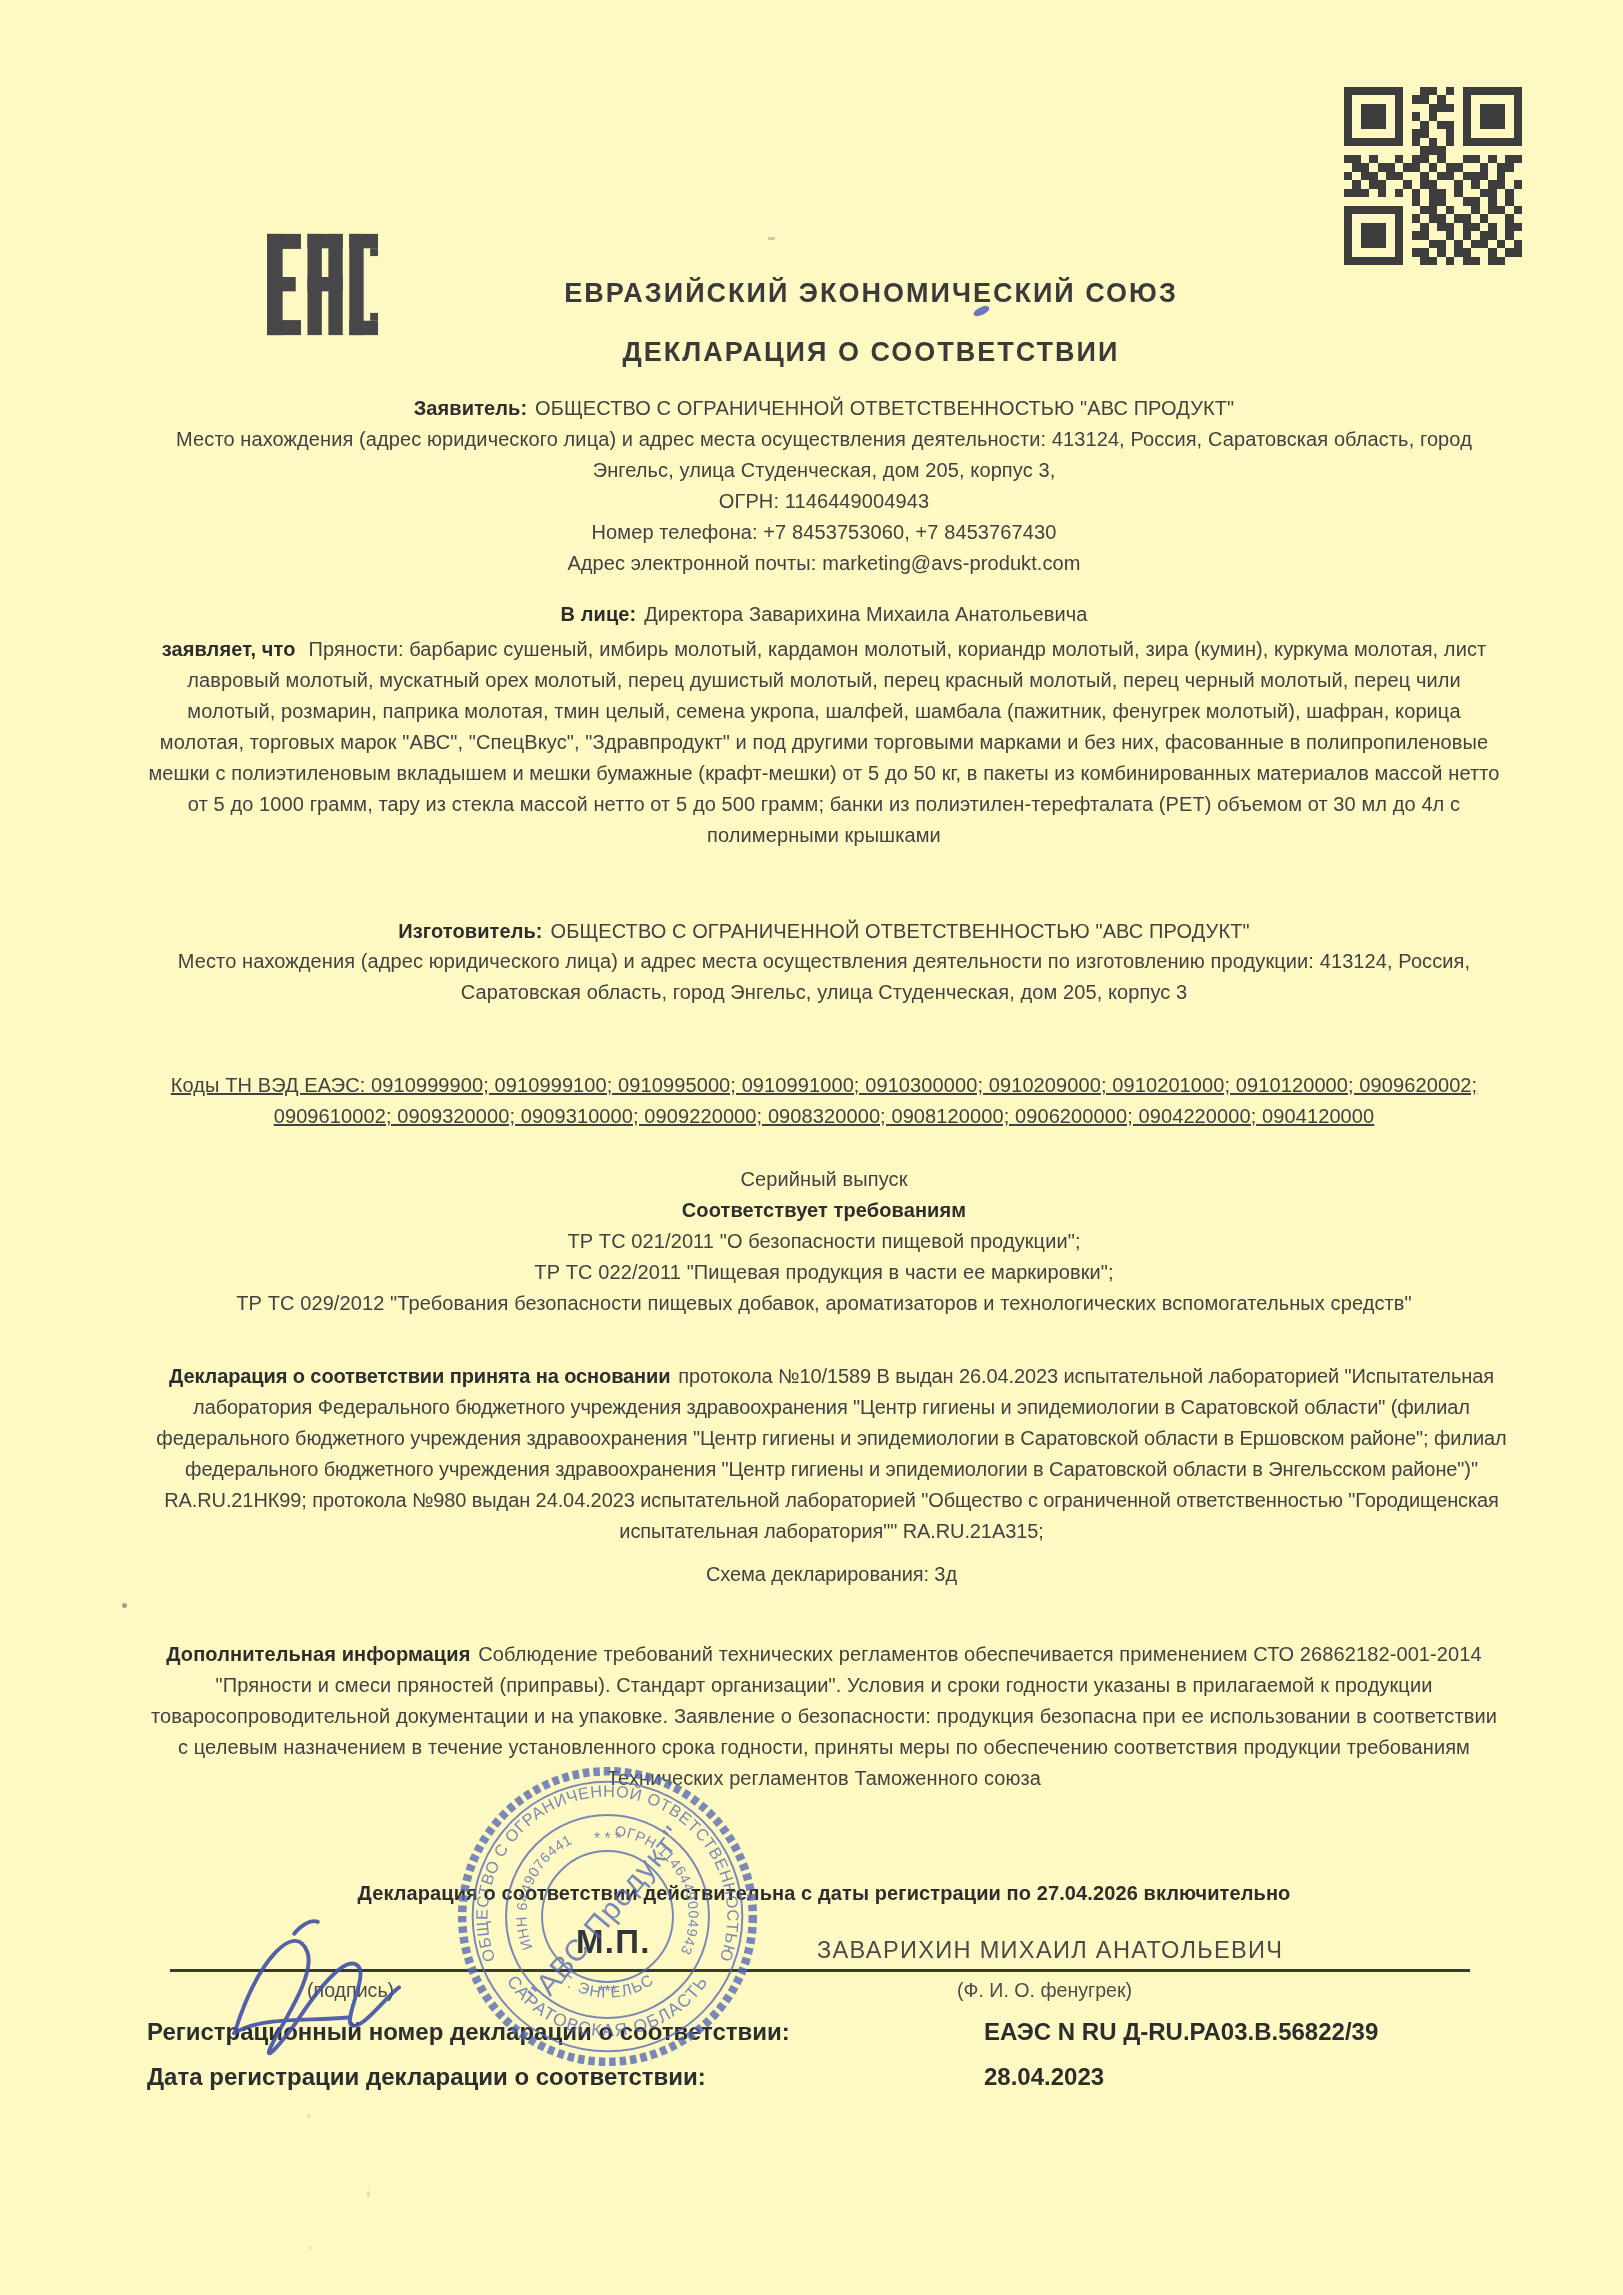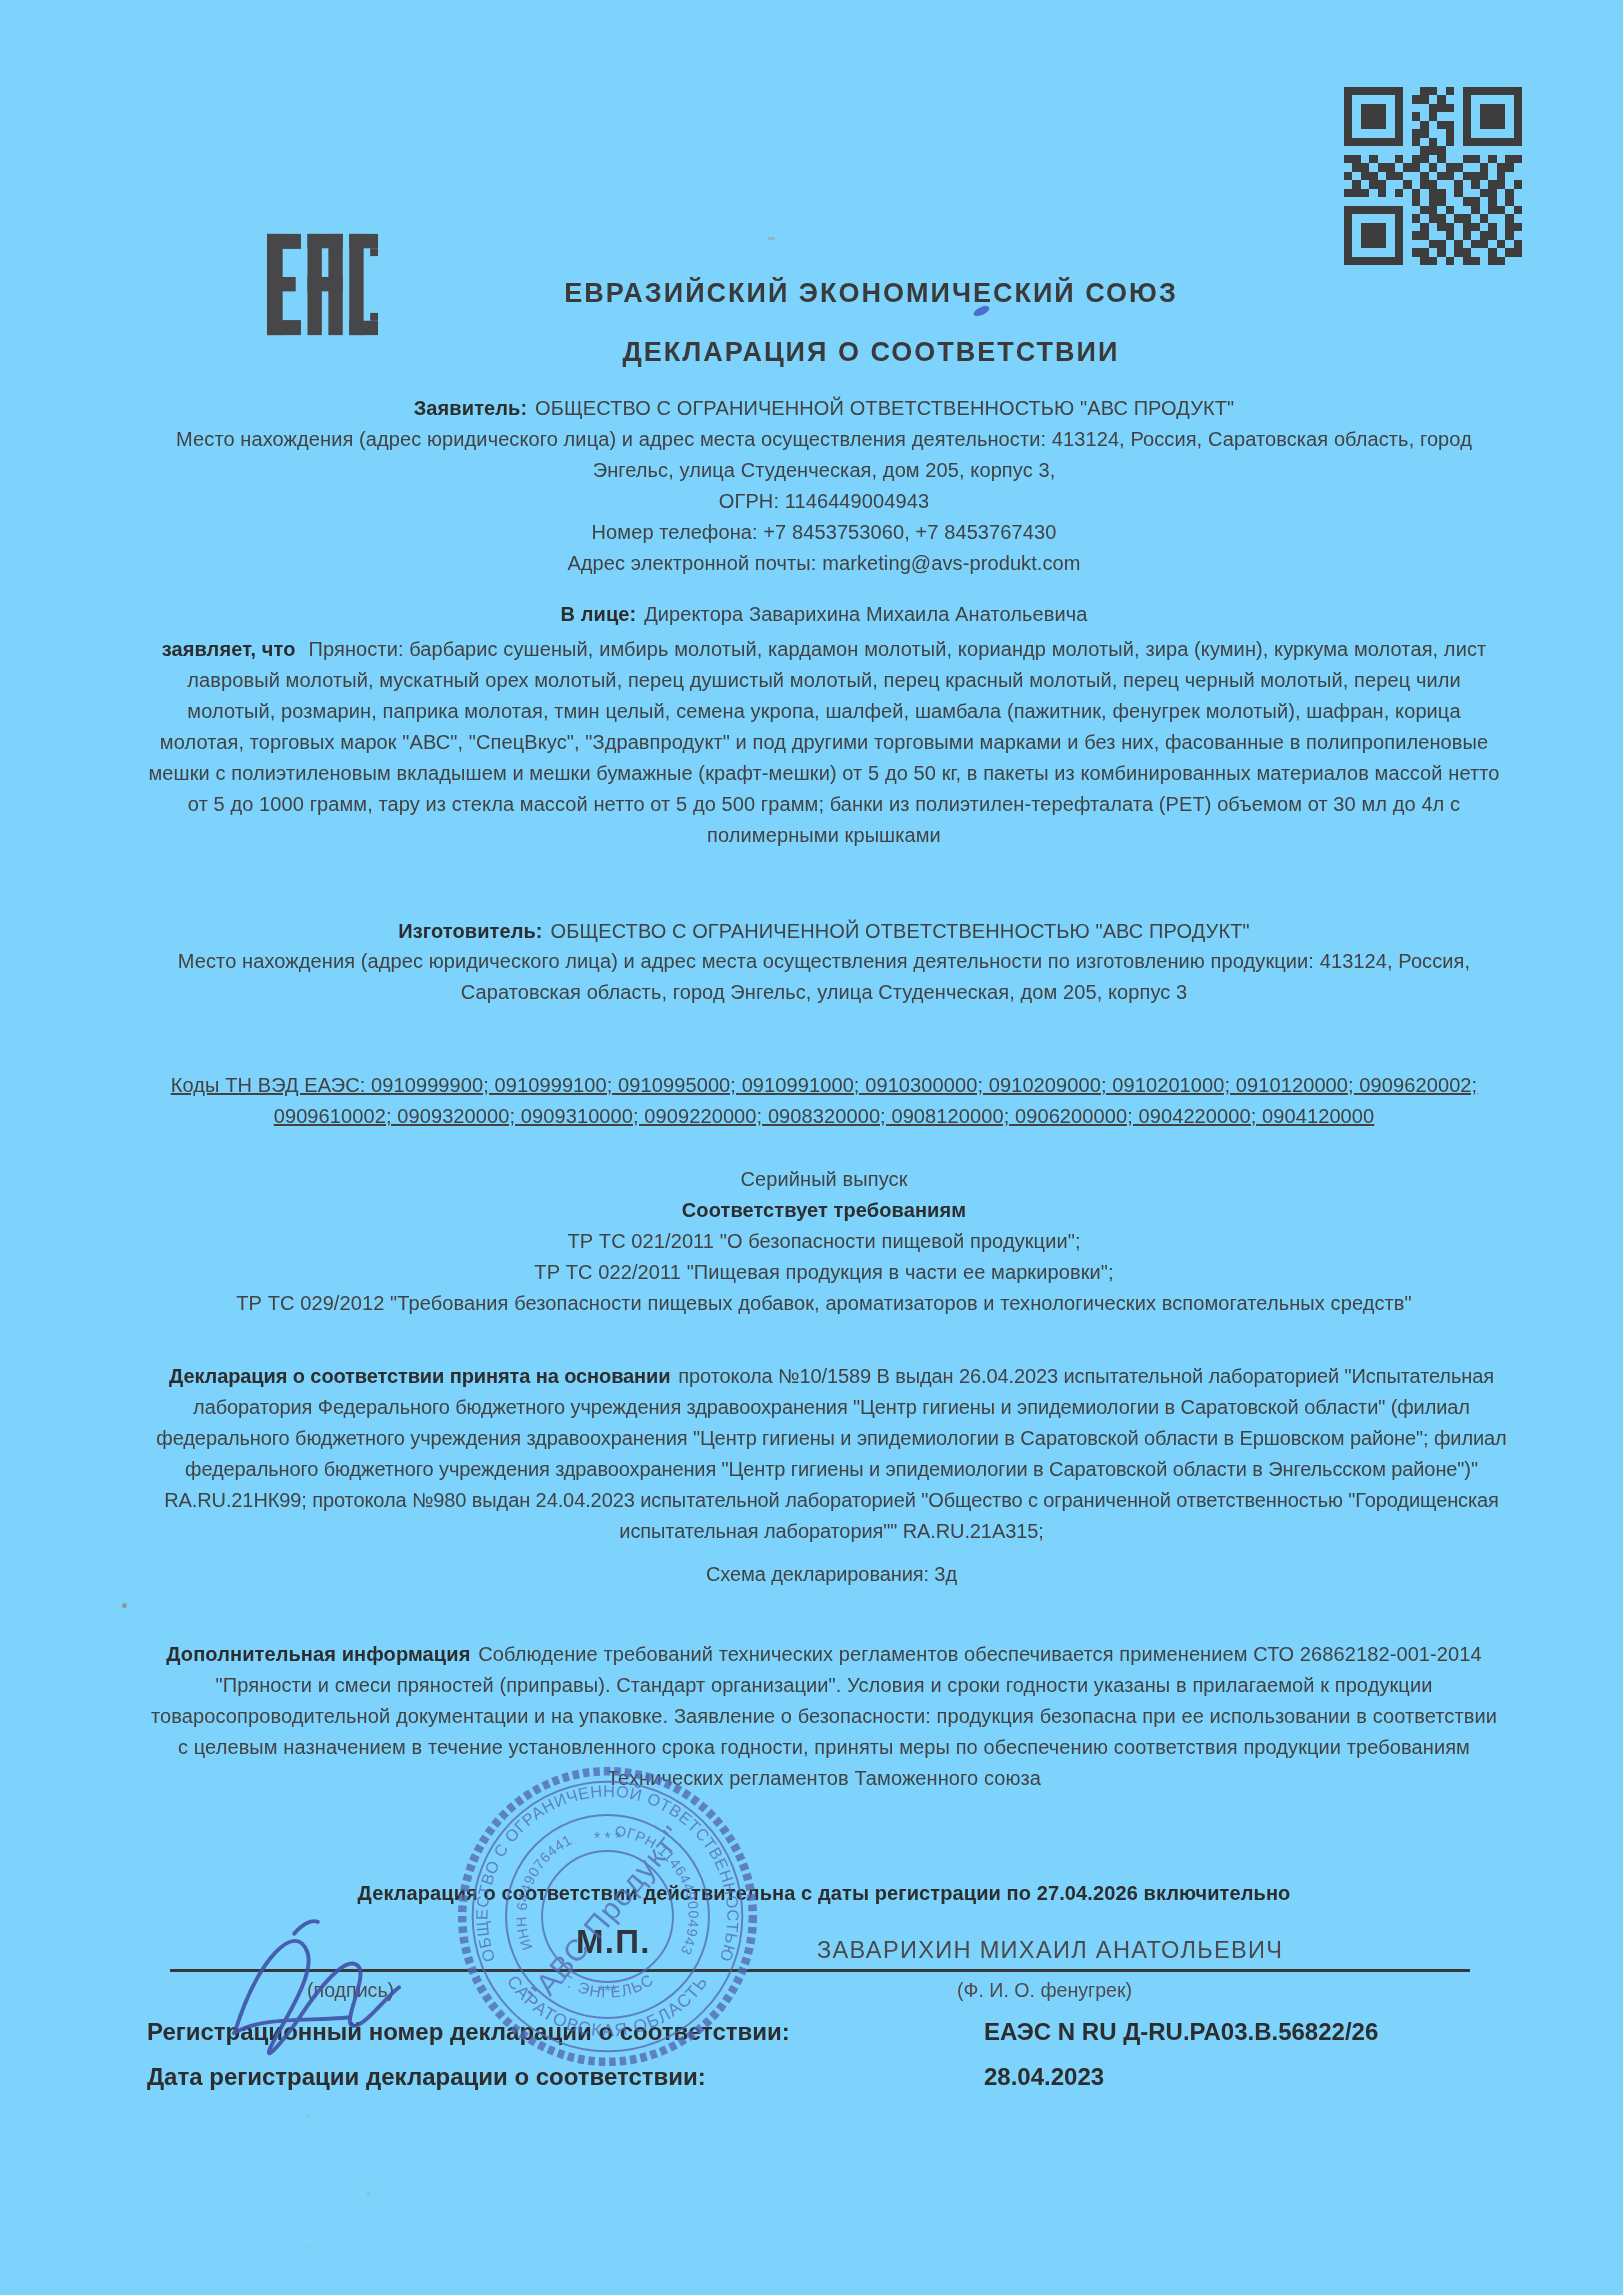--- a/index.html
+++ b/index.html
@@ -1,20 +1,20 @@
 <!DOCTYPE html>
 <html style="font-size:10.5px"><head>
 <meta charset="utf-8">
 <style>
   html,body{margin:0;padding:0;background:#ffffff;}
   .page{
     position:relative;
     width:1624px;
     height:2295px;
-    background:#7dd3fc;
+    background:#fef9c3;
     font-family:"Liberation Sans", sans-serif;
     color:#414141;
     overflow:hidden;
   }
   .abs{position:absolute;}
   
   .title{
     left:524px;width:694px;text-align:center;
     font-weight:700;color:#3a3a3a;font-size:27px;letter-spacing:2px;
     white-space:nowrap;
@@ -362,21 +362,21 @@
 
   <div class="abs block bold" style="top:1832px;margin-top:46px;">Декларация о соответствии действительна с даты регистрации по 27.04.2026 включительно</div>
 
   <div class="abs mp">М.П.</div>
   <div class="abs fio">ЗАВАРИХИН МИХАИЛ АНАТОЛЬЕВИЧ</div>
   <div class="abs sigline"></div>
   <div class="abs cap cap-sign">(подпись)</div>
   <div class="abs cap cap-fio">(Ф. И. О. фенугрек)</div>
 
   <div class="abs reg-label">Регистрационный номер декларации о соответствии:</div>
-  <div class="abs reg-value">ЕАЭС N RU Д-RU.РА03.В.56822/26</div>
+  <div class="abs reg-value">ЕАЭС N RU Д-RU.РА03.В.56822/39</div>
   <div class="abs date-label">Дата регистрации декларации о соответствии:</div>
   <div class="abs date-value">28.04.2023</div>
 
   <div class="abs" style="left:196px;top:1893px;width:262px;height:190px;">
     <svg width="262" height="190" viewBox="0 0 400 290" fill="none">
       <g stroke="#4152a6" stroke-width="6" stroke-linecap="round" fill="none" opacity="0.9">
         <path d="M 60 210 C 95 100, 152 42, 170 90 C 184 128, 122 212, 112 240 C 106 258, 138 220, 162 184 C 196 134, 232 94, 248 112 C 262 128, 224 196, 238 202 C 254 209, 290 158, 310 144"></path>
         <path d="M 58 214 C 100 188, 170 196, 232 190"></path>
         <path d="M 150 62 C 162 48, 176 40, 186 44"></path>
       </g>

